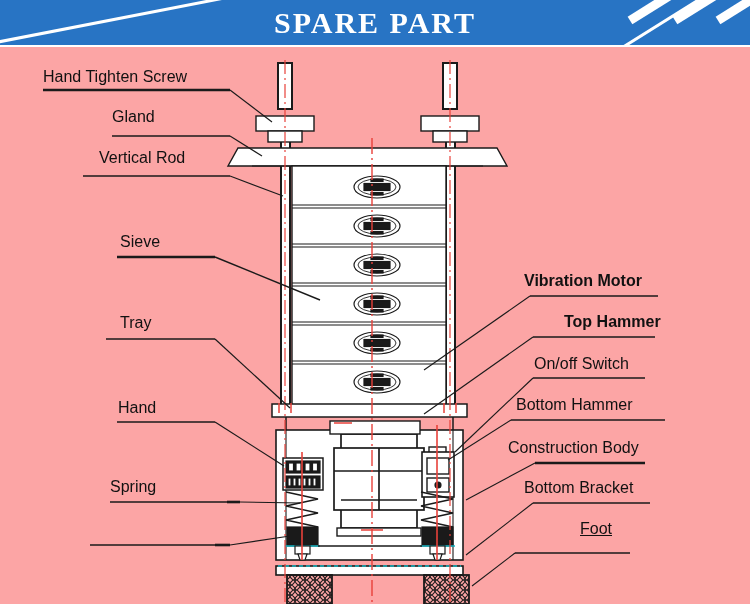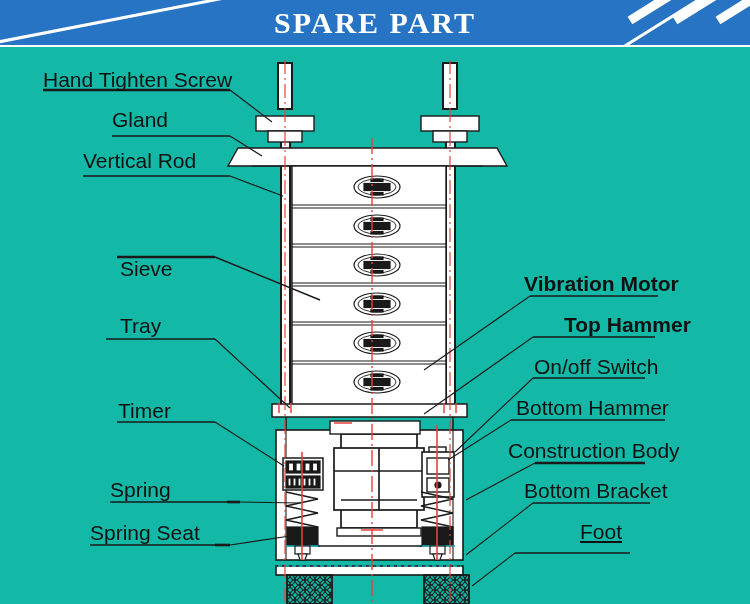--- a/index.html
+++ b/index.html
@@ -1,33 +1,33 @@
 <!DOCTYPE html>
 <html><head>
 <meta charset="utf-8">
 <style>
   html,body{margin:0;padding:0;background:#ffffff;}
   body{width:750px;height:604px;overflow:hidden;
        font-family:"Liberation Sans", sans-serif;}
-  #root{position:relative;width:750px;height:604px;background:#14b8a6;}
+  #root{position:relative;width:750px;height:604px;background:#fca5a5;}
 
   
   #banner{position:absolute;left:0;top:0;width:750px;height:45px;
           background:#2874c4;overflow:hidden;}
   #banner-title{position:absolute;left:0;top:0;width:750px;height:45px;
           line-height:45px;text-align:center;color:#ffffff;
           font-family:"Liberation Serif", serif;
           font-size:30px;font-weight:bold;letter-spacing:2px;
           white-space:nowrap;}
   .bstripe{position:absolute;background:#ffffff;}
   #banner-underline{position:absolute;left:0;top:45px;width:750px;height:2px;
           background:#ffffff;}
 
   
-  .lbl{position:absolute;color:#111;font-size:21px;white-space:nowrap;
+  .lbl{position:absolute;color:#111;font-size:16px;white-space:nowrap;
        font-family:"Liberation Sans", sans-serif;}
 
   
   #art{position:absolute;left:0;top:0;width:750px;height:604px;}
 </style>
 </head>
 <body>
 
 <div id="root">
 
@@ -257,26 +257,25 @@
         <path d="M533,503 L466,555" stroke-width="1.1"></path>
 
         <path d="M515,553 L630,553" stroke-width="1.4"></path>
         <path d="M515,553 L472,586" stroke-width="1.1"></path>
       </g>
     </g>
   </svg>
 
   <div class="lbl" style="left:43px;top:68px;">Hand Tighten Screw</div>
   <div class="lbl" style="left:112px;top:108px;">Gland</div>
-  <div class="lbl" style="left:83px;top:149px;">Vertical Rod</div>
-  <div class="lbl" style="left:120px;top:233px;margin-top:24px;">Sieve</div>
+  <div class="lbl" style="left:99px;top:149px;">Vertical Rod</div>
+  <div class="lbl" style="left:120px;top:233px;">Sieve</div>
   <div class="lbl" style="left:120px;top:314px;">Tray</div>
-  <div class="lbl" style="left:118px;top:399px;">Timer</div>
+  <div class="lbl" style="left:118px;top:399px;">Hand</div>
   <div class="lbl" style="left:110px;top:478px;">Spring</div>
-  <div class="lbl" style="left:90px;top:521px;">Spring Seat</div>
 
   <div class="lbl" style="left:524px;top:272px;font-weight:bold;">Vibration Motor</div>
   <div class="lbl" style="left:564px;top:313px;font-weight:bold;">Top Hammer</div>
   <div class="lbl" style="left:516px;top:396px;">Bottom Hammer</div>
   <div class="lbl" style="left:534px;top:355px;">On/off Switch</div>
   <div class="lbl" style="left:524px;top:479px;">Bottom Bracket</div>
   <div class="lbl" style="left:508px;top:439px;">Construction Body</div>
   <div class="lbl" style="left:580px;top:520px;text-decoration:underline;">Foot</div>
 
 </div>

